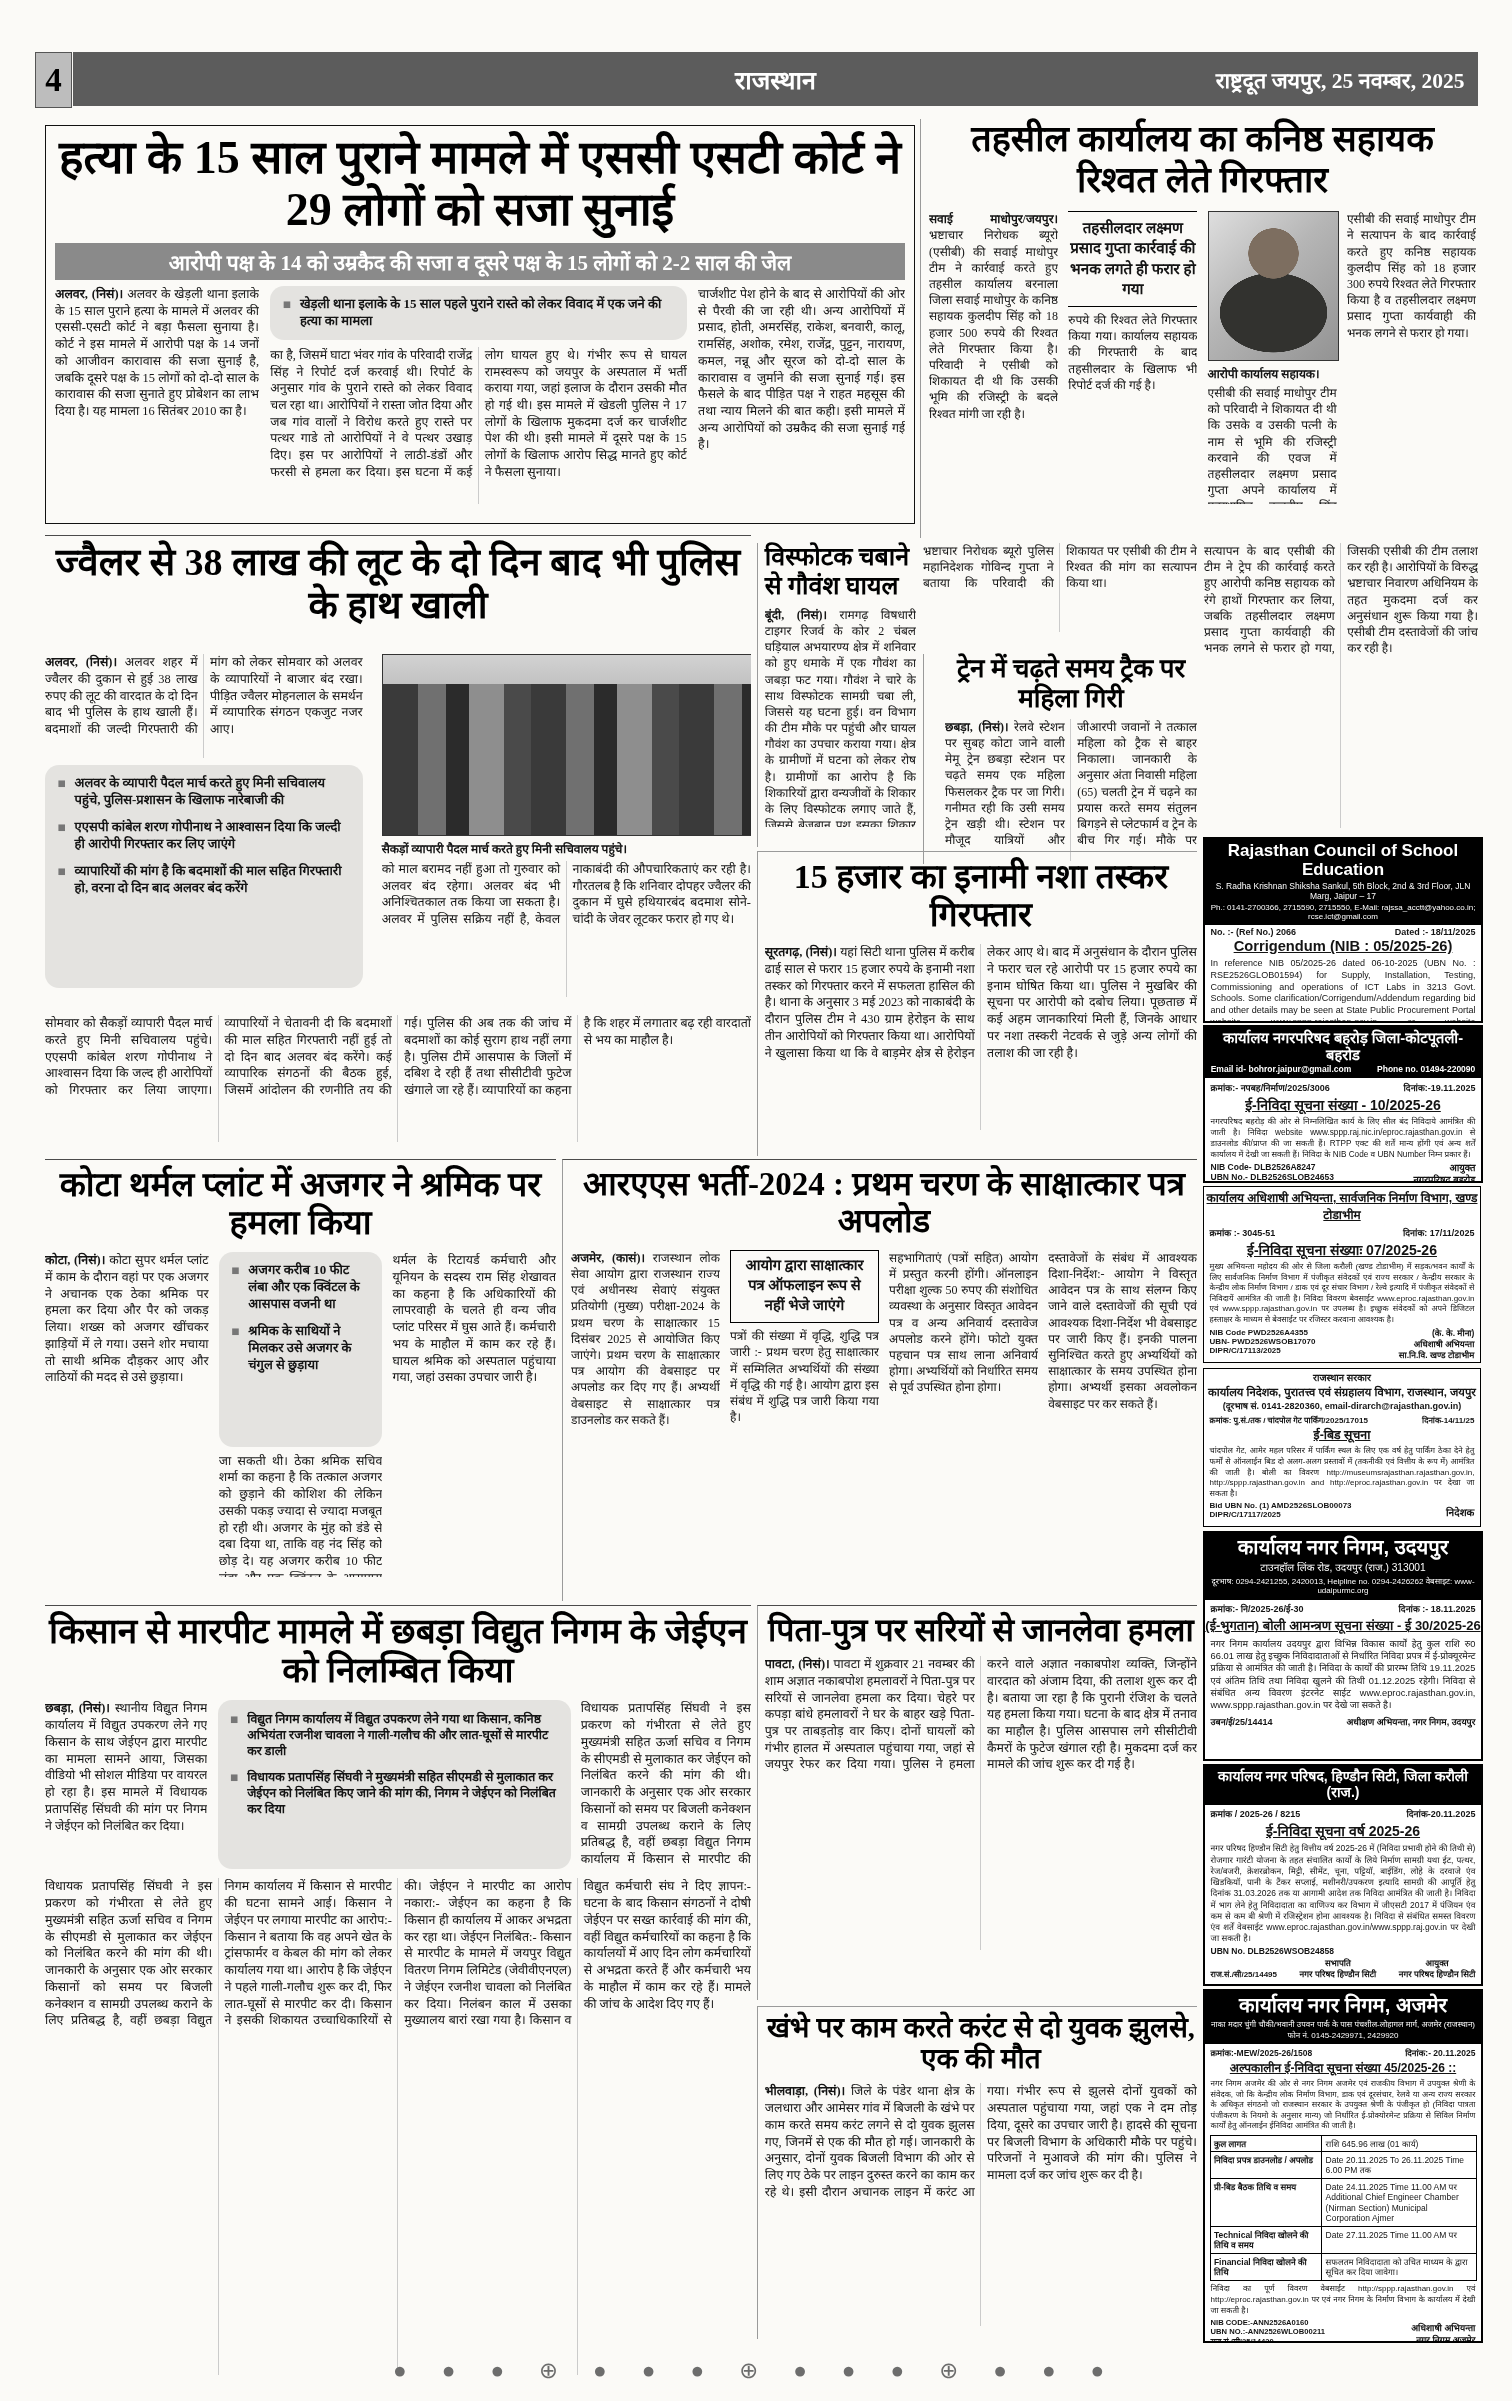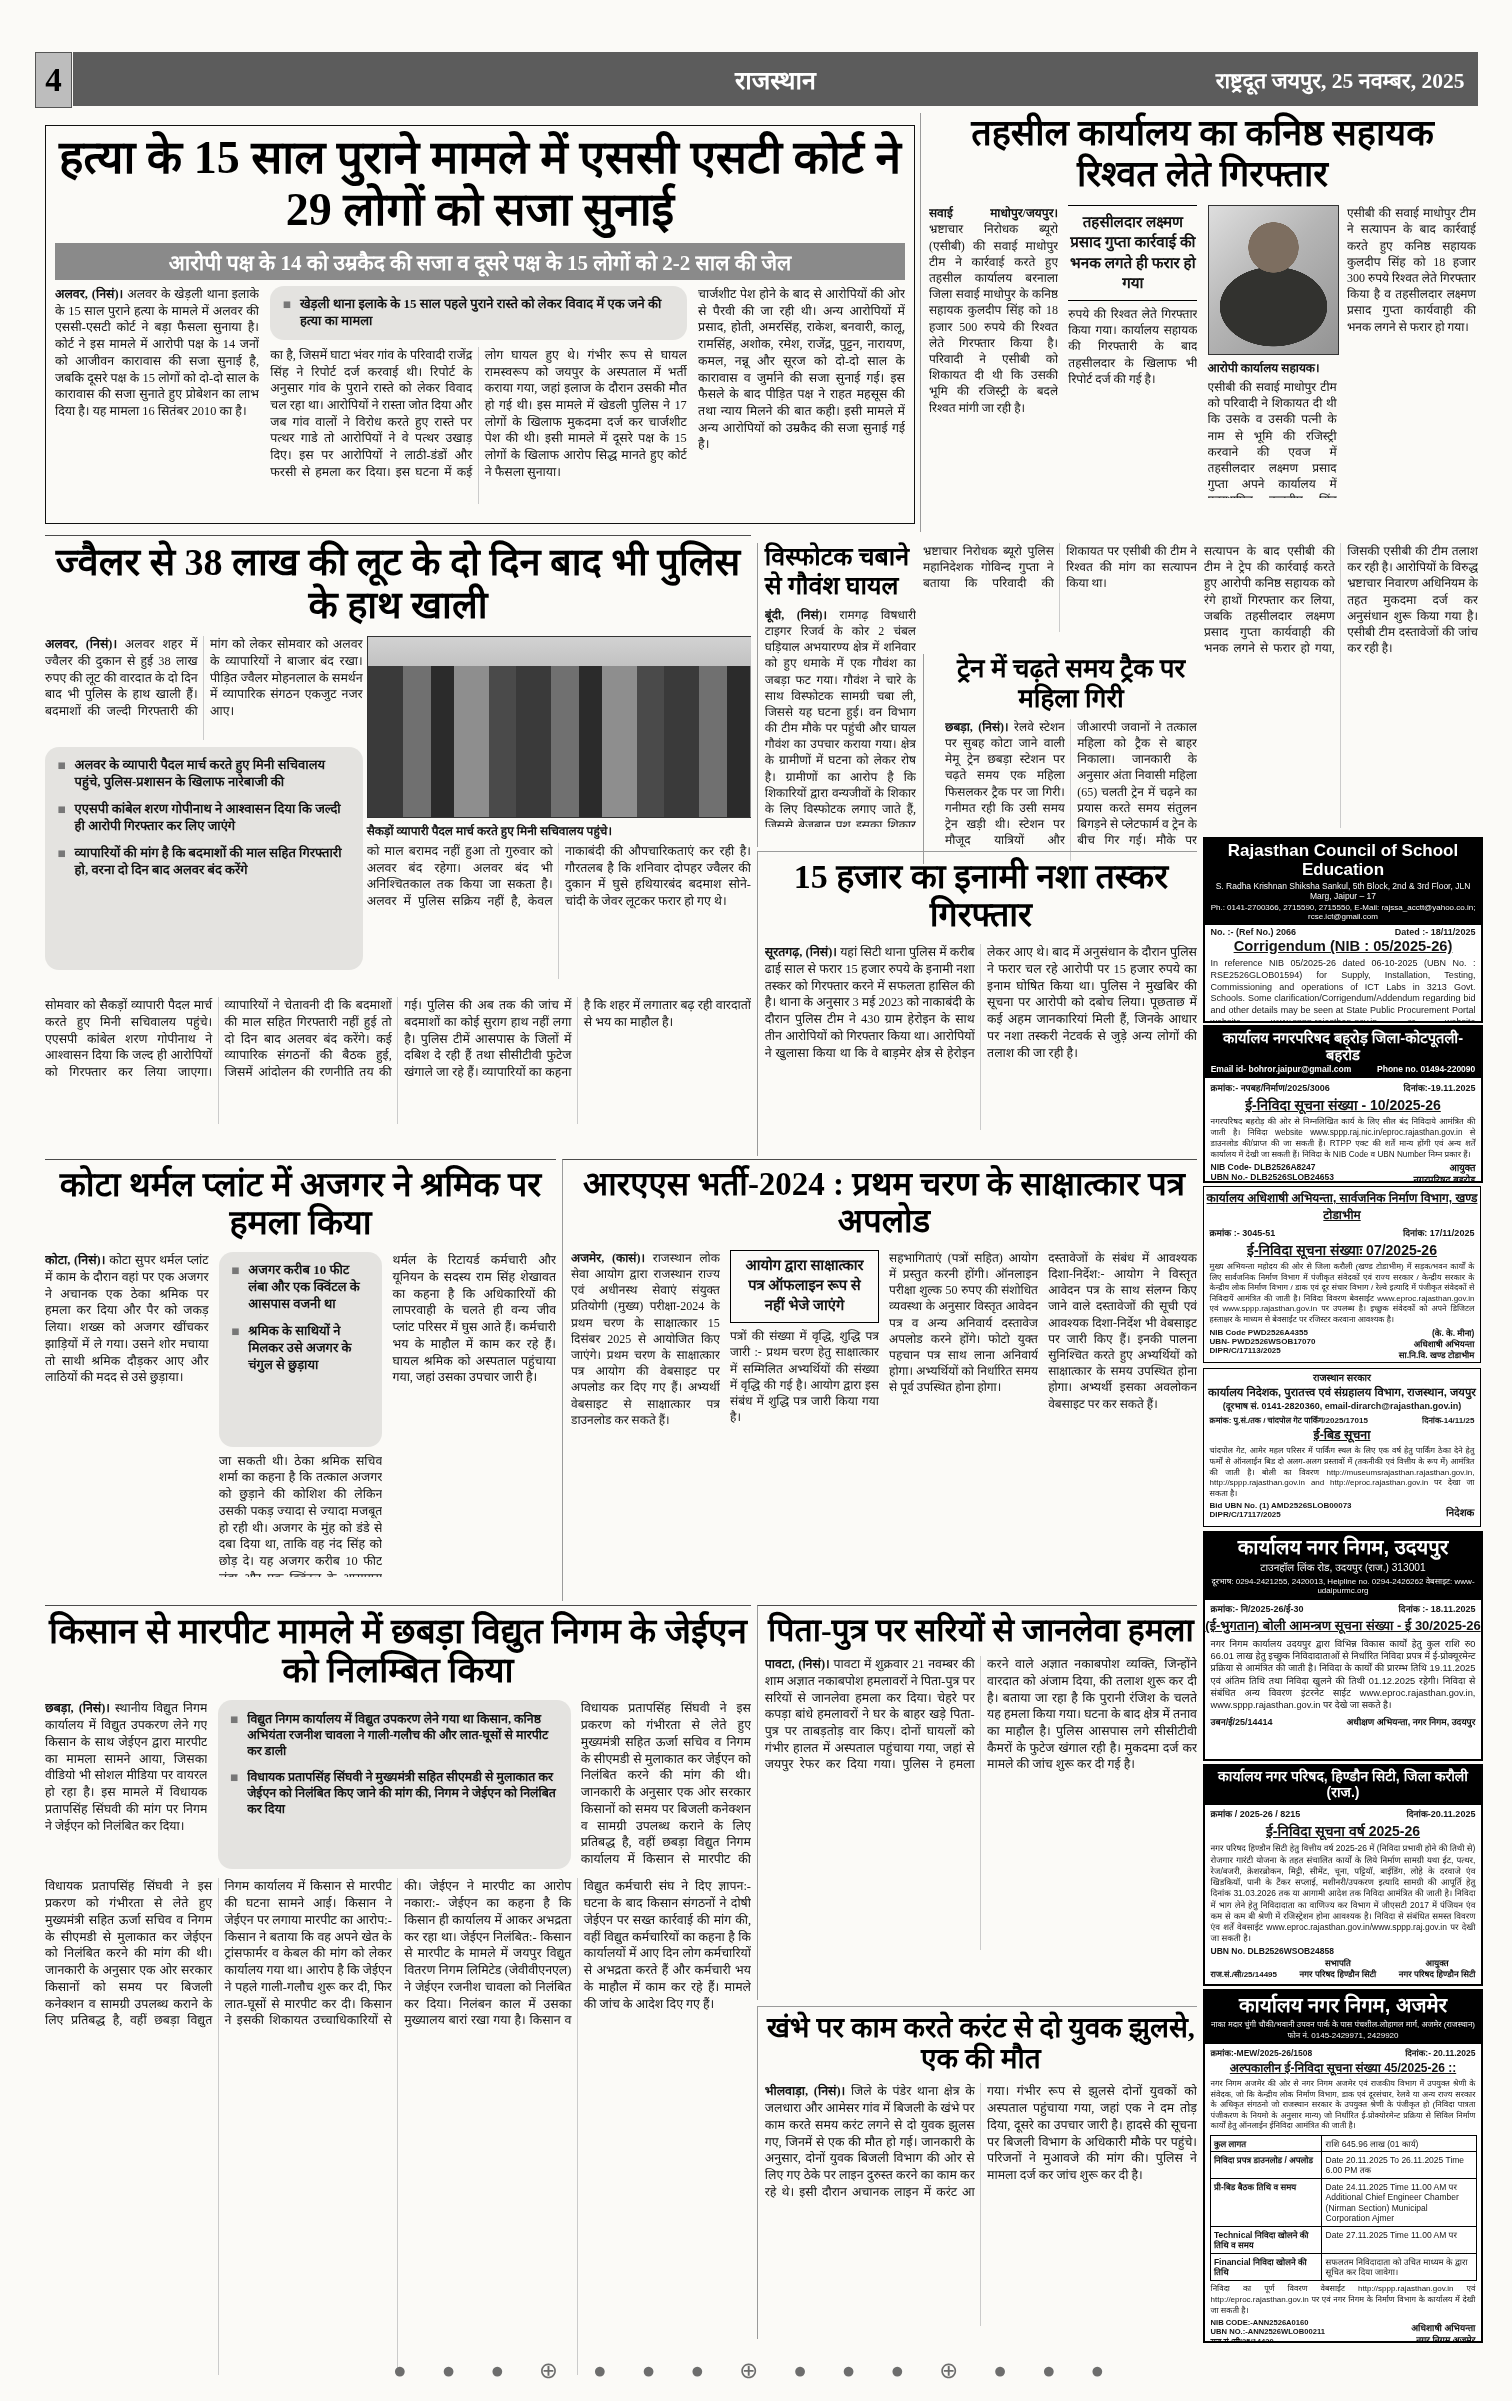--- a/index.html
+++ b/index.html
@@ -70,21 +70,21 @@
       <div style="flex:0 0 49%;">
         <div class="graybox" style="margin-bottom:6.8px;">
           <div class="bullet" style="margin-bottom:0;font-size:13px;">खेड़ली थाना इलाके के 15 साल पहले पुराने रास्ते को लेकर विवाद में एक जने की हत्या का मामला</div>
         </div>
         <div class="bodytxt cols2 ofh" style="height:157px;">का है, जिसमें घाटा भंवर गांव के परिवादी राजेंद्र सिंह ने रिपोर्ट दर्ज करवाई थी। रिपोर्ट के अनुसार गांव के पुराने रास्ते को लेकर विवाद चल रहा था। आरोपियों ने रास्ता जोत दिया और जब गांव वालों ने विरोध करते हुए रास्ते पर पत्थर गाडे तो आरोपियों ने वे पत्थर उखाड़ दिए। इस पर आरोपियों ने लाठी-डंडों और फरसी से हमला कर दिया। इस घटना में कई लोग घायल हुए थे। गंभीर रूप से घायल रामस्वरूप को जयपुर के अस्पताल में भर्ती कराया गया, जहां इलाज के दौरान उसकी मौत हो गई थी। इस मामले में खेडली पुलिस ने 17 लोगों के खिलाफ मुकदमा दर्ज कर चार्जशीट पेश की थी। इसी मामले में दूसरे पक्ष के 15 लोगों के खिलाफ आरोप सिद्ध मानते हुए कोर्ट ने फैसला सुनाया।</div>
       </div>
       <div class="bodytxt ofh" style="flex:1;">चार्जशीट पेश होने के बाद से आरोपियों की ओर से पैरवी की जा रही थी। अन्य आरोपियों में प्रसाद, होती, अमरसिंह, राकेश, बनवारी, कालू, रामसिंह, अशोक, रमेश, राजेंद्र, पुट्टन, नारायण, कमल, नन्नू और सूरज को दो-दो साल के कारावास व जुर्माने की सजा सुनाई गई। इस फैसले के बाद पीड़ित पक्ष ने राहत महसूस की तथा न्याय मिलने की बात कही। इसी मामले में अन्य आरोपियों को उम्रकैद की सजा सुनाई गई है।</div>
     </div>
   </div>
 
-  <div class="abs vrule-l" style="left:920px;top:113px;width:556px;height:419px;padding-left:8px;box-sizing:border-box;">
+  <div class="abs vrule-l" style="left:920px;top:119px;width:556px;height:419px;padding-left:8px;box-sizing:border-box;">
     <div class="hl" style="font-size:36px;">तहसील कार्यालय का कनिष्ठ सहायक रिश्वत लेते गिरफ्तार</div>
     <div style="display:flex;gap:10.2px;margin-top:10.2px;height:305px;overflow:hidden;">
       <div class="bodytxt ofh" style="flex:1;font-size:12px;">
         <span class="dl">सवाई माधोपुर/जयपुर।</span>
         <span>भ्रष्टाचार निरोधक ब्यूरो (एसीबी) की सवाई माधोपुर टीम ने कार्रवाई करते हुए तहसील कार्यालय बरनाला जिला सवाई माधोपुर के कनिष्ठ सहायक कुलदीप सिंह को 18 हजार 500 रुपये की रिश्वत लेते गिरफ्तार किया है। परिवादी ने एसीबी को शिकायत दी थी कि उसकी भूमि की रजिस्ट्री के बदले रिश्वत मांगी जा रही है।</span>
       </div>
       <div style="flex:1;">
         <div class="callout" style="font-size:15.2px;border-top:1.7px solid #000;border-bottom:1.7px solid #000;padding:5.6px 1.1px;">तहसीलदार लक्ष्मण प्रसाद गुप्ता कार्रवाई की भनक लगते ही फरार हो गया</div>
         <div class="bodytxt ofh" style="font-size:12px;margin-top:5.6px;height:186px;">रुपये की रिश्वत लेते गिरफ्तार किया गया। कार्यालय सहायक की गिरफ्तारी के बाद तहसीलदार के खिलाफ भी रिपोर्ट दर्ज की गई है।</div>
       </div>
@@ -95,21 +95,21 @@
       </div>
       <div class="bodytxt ofh" style="flex:1;font-size:12px;">एसीबी की सवाई माधोपुर टीम ने सत्यापन के बाद कार्रवाई करते हुए कनिष्ठ सहायक कुलदीप सिंह को 18 हजार 300 रुपये रिश्वत लेते गिरफ्तार किया है व तहसीलदार लक्ष्मण प्रसाद गुप्ता कार्यवाही की भनक लगने से फरार हो गया।</div>
     </div>
   </div>
 
   <div class="abs bodytxt cols2 ofh" style="left:923px;top:543px;width:274px;height:89px;font-size:12px;">भ्रष्टाचार निरोधक ब्यूरो पुलिस महानिदेशक गोविन्द गुप्ता ने बताया कि परिवादी की शिकायत पर एसीबी की टीम ने रिश्वत की मांग का सत्यापन किया था।</div>
   <div class="abs bodytxt cols2 ofh" style="left:1204px;top:543px;width:274px;height:285px;font-size:12px;">सत्यापन के बाद एसीबी की टीम ने ट्रेप की कार्रवाई करते हुए आरोपी कनिष्ठ सहायक को रंगे हाथों गिरफ्तार कर लिया, जबकि तहसीलदार लक्ष्मण प्रसाद गुप्ता कार्यवाही की भनक लगने से फरार हो गया, जिसकी एसीबी की टीम तलाश कर रही है। आरोपियों के विरुद्ध भ्रष्टाचार निवारण अधिनियम के तहत मुकदमा दर्ज कर अनुसंधान शुरू किया गया है। एसीबी टीम दस्तावेजों की जांच कर रही है।</div>
 
   <div class="abs hrule" style="left:45px;top:535px;width:706px;height:620px;padding-top:4.5px;box-sizing:border-box;">
     <div class="hl" style="font-size:38px;">ज्वैलर से 38 लाख की लूट के दो दिन बाद भी पुलिस के हाथ खाली</div>
-    <div style="display:flex;gap:4px;margin-top:9px;height:353px;overflow:hidden;">
+    <div style="display:flex;gap:19px;margin-top:27px;height:353px;overflow:hidden;">
       <div style="flex:0 0 45%;">
         <div class="bodytxt cols2 ofh" style="height:104px;">
           <span class="dl">अलवर, (निसं)।</span>
           <span>अलवर शहर में ज्वैलर की दुकान से हुई 38 लाख रुपए की लूट की वारदात के दो दिन बाद भी पुलिस के हाथ खाली हैं। बदमाशों की जल्दी गिरफ्तारी की मांग को लेकर सोमवार को अलवर के व्यापारियों ने बाजार बंद रखा। पीड़ित ज्वैलर मोहनलाल के समर्थन में व्यापारिक संगठन एकजुट नजर आए।</span>
         </div>
         <div class="graybox" style="margin-top:6.8px;height:223px;box-sizing:border-box;">
           <div class="bullet" style="font-size:13px;">अलवर के व्यापारी पैदल मार्च करते हुए मिनी सचिवालय पहुंचे, पुलिस-प्रशासन के खिलाफ नारेबाजी की</div>
           <div class="bullet" style="font-size:13px;">एएसपी कांबेल शरण गोपीनाथ ने आश्वासन दिया कि जल्दी ही आरोपी गिरफ्तार कर लिए जाएंगे</div>
           <div class="bullet" style="font-size:13px;">व्यापारियों की मांग है कि बदमाशों की माल सहित गिरफ्तारी हो, वरना दो दिन बाद अलवर बंद करेंगे</div>
         </div>

